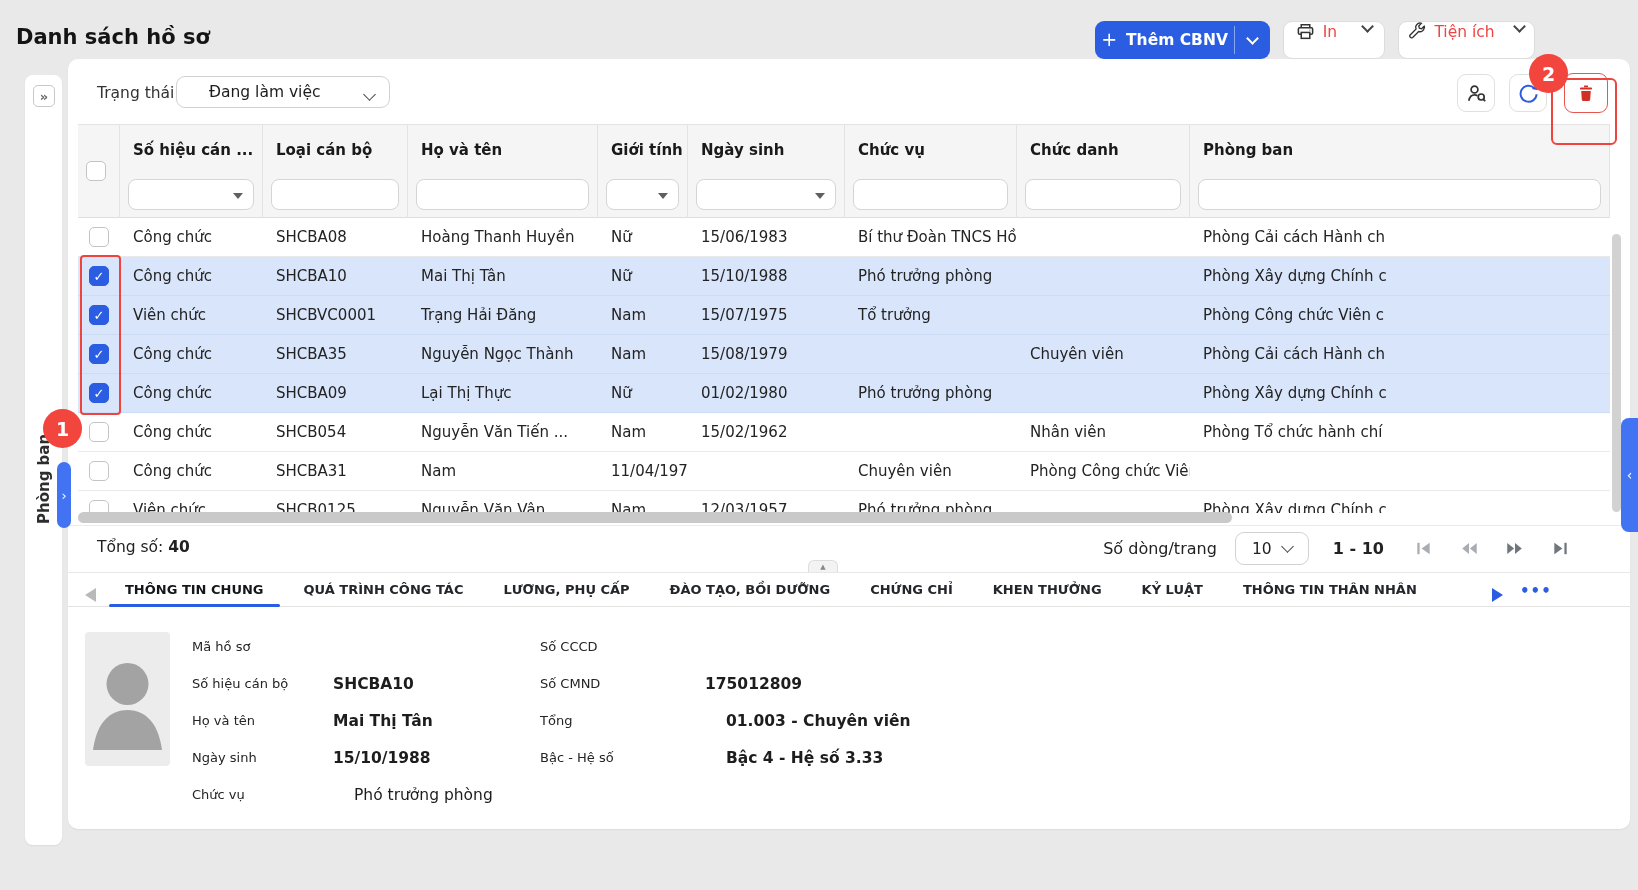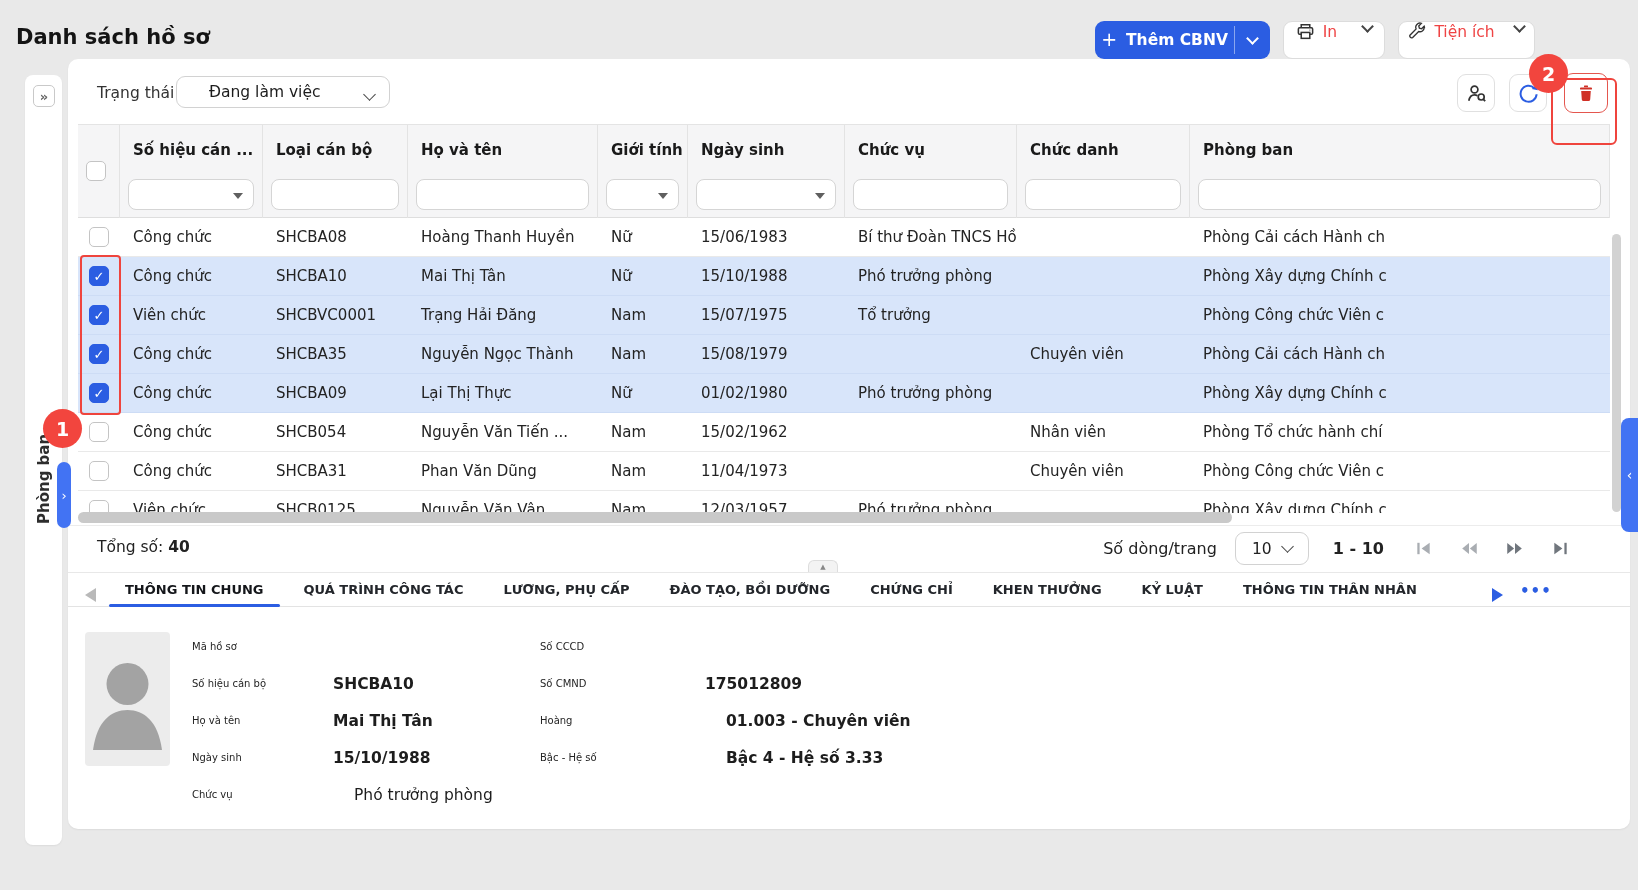--- a/index.html
+++ b/index.html
@@ -81,21 +81,21 @@
   .tab-next { position:absolute; left:1424px; top:15px; width:0; height:0; border-top:7px solid transparent; border-bottom:7px solid transparent; border-left:11px solid #2b5de2; }
   .tab-more { position:absolute; left:1452px; top:9px; color:#2b5de2; font-size:15px; font-weight:700; letter-spacing:1px; }
   .collapse-handle { position:absolute; left:740px; top:501px; width:30px; height:12px; background:#f3f3f3; border:1px solid #ddd; border-bottom:none; border-radius:6px 6px 0 0; display:flex; align-items:center; justify-content:center; font-size:7px; color:#888; }
   
   .detail { position:absolute; left:0; top:557px; width:100%; height:213px; }
   .avatar { position:absolute; left:17px; top:16px; width:85px; height:134px; background:#ececec; border-radius:4px; overflow:hidden; }
   .dcol { position:absolute; top:12px; }
   .dcol-left { left:124px; }
   .dcol-right { left:472px; }
   .drow { display:flex; height:37px; align-items:center; }
-  .dlabel { font-size:10px; color:#242424; }
+  .dlabel { font-size:13px; color:#242424; }
   .dcol-left .dlabel { width:141px; }
   .dcol-right .dlabel { width:165px; }
   .dvalue { font-size:15.5px; color:#1d1d1d; }
   .dvalue.strong { font-weight:700; }
   .dvalue.ind { padding-left:21px; }
   
   .ann-circ { position:absolute; width:39px; height:39px; background:#f2453e; border-radius:50%; color:#fff; font-size:19px; font-weight:700; display:flex; align-items:center; justify-content:center; z-index:21; }
   .ann-circ1 { left:43px; top:409px; }
   .ann-circ2 { left:1529px; top:54px; }
   .ann-rect2 { position:absolute; left:1551px; top:78px; width:66px; height:67px; border:2.5px solid #ef443d; border-radius:6px; z-index:20; }
@@ -314,21 +314,20 @@
         <div class="cell"></div>
         <div class="cell">Nhân viên</div>
         <div class="cell">Phòng Tổ chức hành chí</div>
       </div>
       <div class="trow tgrid">
         <div class="cellcb">
           <span class="cb"></span>
         </div>
         <div class="cell">Công chức</div>
         <div class="cell">SHCBA31</div>
-        <div class="cell">Phan Văn Dũng</div>
         <div class="cell">Nam</div>
         <div class="cell">11/04/1973</div>
         <div class="cell"></div>
         <div class="cell">Chuyên viên</div>
         <div class="cell">Phòng Công chức Viên c</div>
       </div>
       <div class="trow tgrid">
         <div class="cellcb">
           <span class="cb"></span>
         </div>
@@ -433,21 +432,21 @@
     <div class="dcol dcol-right">
         <div class="drow">
           <div class="dlabel">Số CCCD</div>
           <div class="dvalue"></div>
         </div>
         <div class="drow">
           <div class="dlabel">Số CMND</div>
           <div class="dvalue strong">175012809</div>
         </div>
         <div class="drow">
-          <div class="dlabel">Hoàng</div>
+          <div class="dlabel">Tổng</div>
           <div class="dvalue strong ind">01.003 - Chuyên viên</div>
         </div>
         <div class="drow">
           <div class="dlabel">Bậc - Hệ số</div>
           <div class="dvalue strong ind">Bậc 4 - Hệ số 3.33</div>
         </div>
       </div>
   </div>
 </div>
 

